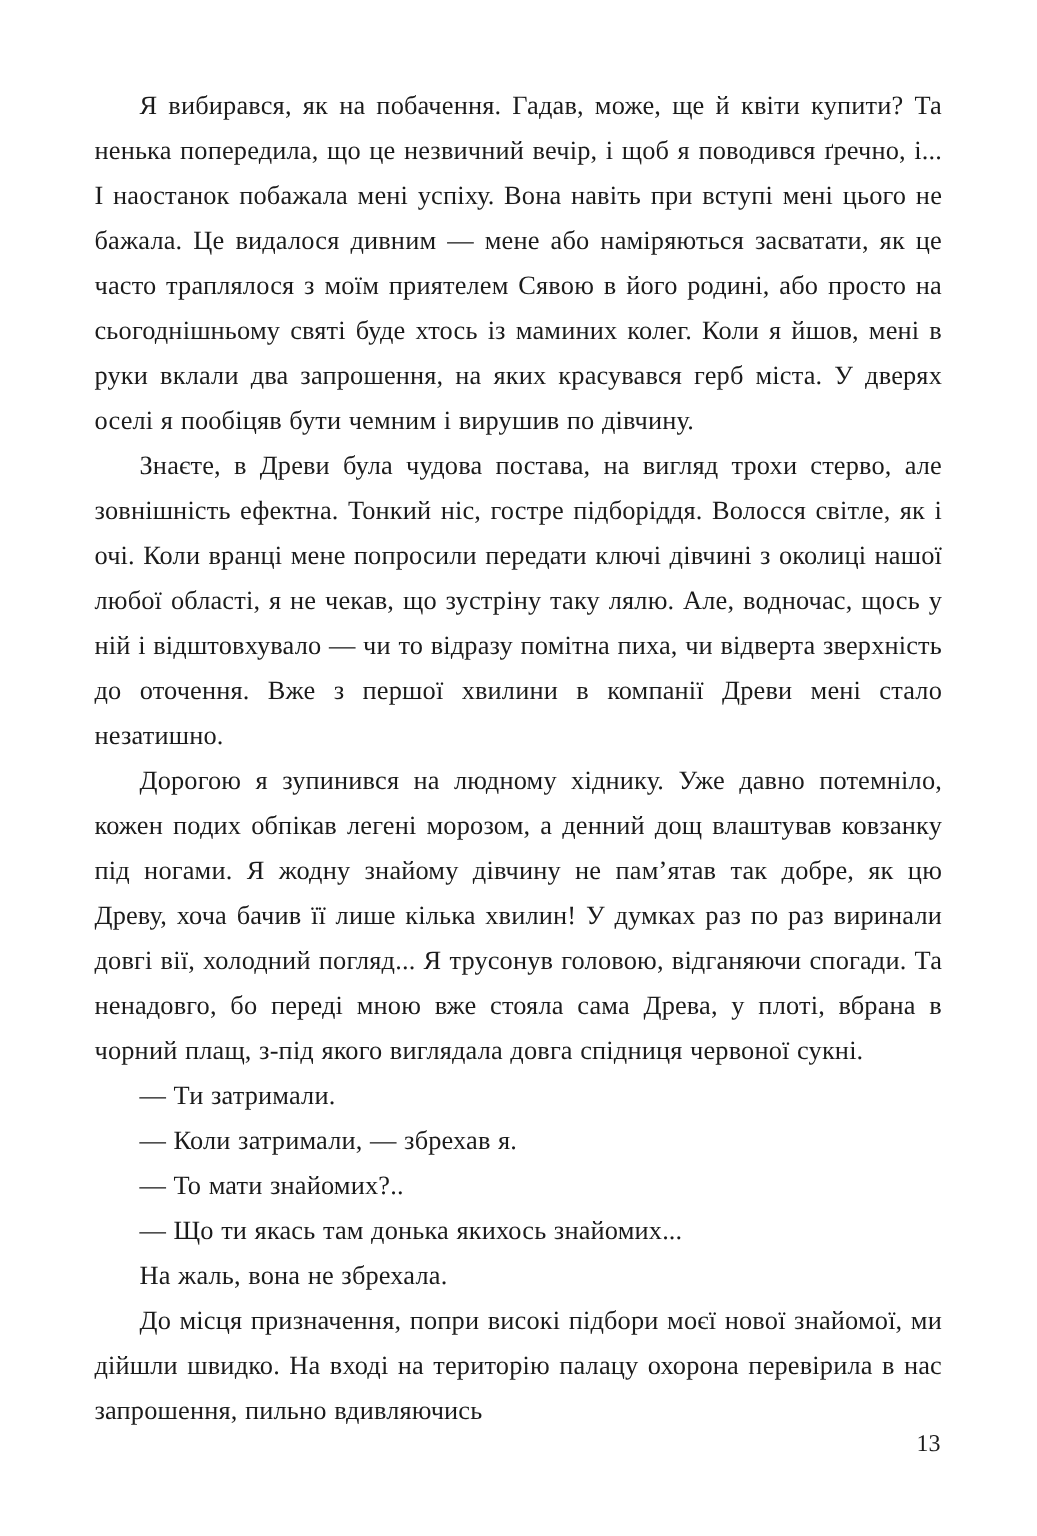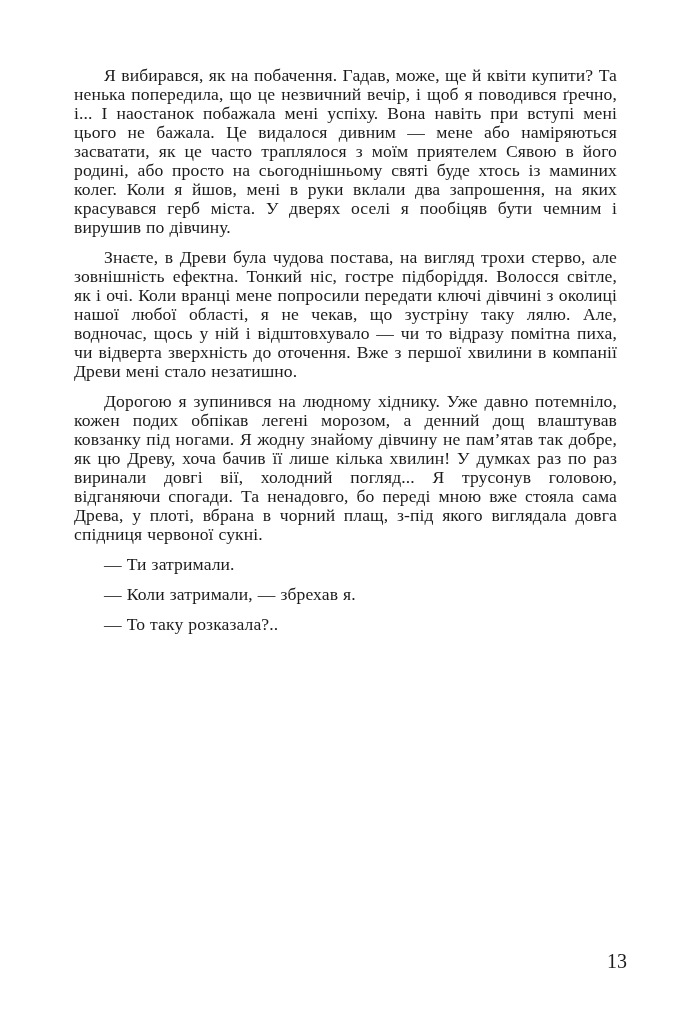--- a/index.html
+++ b/index.html
@@ -17,45 +17,48 @@
     font-family: "Liberation Serif", "DejaVu Serif", serif;
     overflow: hidden;
   }
   .text-block {
     position: absolute;
     left: 63px;
     top: 55px;
     width: 565px;
   }
   .text-block p {
-    margin: 11px;
+    margin: 0;
     padding: 0;
     font-size: 17.6px;
-    line-height: 19px;
+    line-height: 30px;
     text-align: justify;
     text-indent: 30px;
     letter-spacing: 0.1px;
     word-spacing: 0.5px;
   }
   .page-number {
     position: absolute;
     right: 64px;
     bottom: 53px;
-    font-size: 20px;
+    font-size: 16px;
     line-height: 1;
     color: #1b1b1b;
     font-family: "Liberation Serif", "DejaVu Serif", serif;
   }
 </style>
 </head>
 <body>
 
 <div class="book-page">
   <div class="text-block">
     <p>Я вибирався, як на побачення. Гадав, може, ще й квіти купити? Та ненька попередила, що це незвичний вечір, і щоб я поводився ґречно, і... І наостанок побажала мені успіху. Вона навіть при вступі мені цього не бажала. Це видалося дивним — мене або наміряються засватати, як це часто траплялося з моїм приятелем Сявою в його родині, або просто на сьогоднішньому святі буде хтось із маминих колег. Коли я йшов, мені в руки вклали два запрошення, на яких красувався герб міста. У дверях оселі я пообіцяв бути чемним і вирушив по дівчину.</p>
     <p>Знаєте, в Древи була чудова постава, на вигляд трохи стерво, але зовнішність ефектна. Тонкий ніс, гостре підборіддя. Волосся світле, як і очі. Коли вранці мене попросили передати ключі дівчині з околиці нашої любої області, я не чекав, що зустріну таку лялю. Але, водночас, щось у ній і відштовхувало — чи то відразу помітна пиха, чи відверта зверхність до оточення. Вже з першої хвилини в компанії Древи мені стало незатишно.</p>
     <p>Дорогою я зупинився на людному хіднику. Уже давно потемніло, кожен подих обпікав легені морозом, а денний дощ влаштував ковзанку під ногами. Я жодну знайому дівчину не пам’ятав так добре, як цю Древу, хоча бачив її лише кілька хвилин! У думках раз по раз виринали довгі вії, холодний погляд... Я трусонув головою, відганяючи спогади. Та ненадовго, бо переді мною вже стояла сама Древа, у плоті, вбрана в чорний плащ, з-під якого виглядала довга спідниця червоної сукні.</p>
     <p>— Ти затримали.</p>
     <p>— Коли затримали, — збрехав я.</p>
-    <p>— То таку розказала?..</p>
+    <p>— То мати знайомих?..</p>
+    <p>— Що ти якась там донька якихось знайомих...</p>
+    <p>На жаль, вона не збрехала.</p>
+    <p>До місця призначення, попри високі підбори моєї нової знайомої, ми дійшли швидко. На вході на територію палацу охорона перевірила в нас запрошення, пильно вдивляючись</p>
   </div>
   <div class="page-number">13</div>
 </div>
 
 </body></html>

